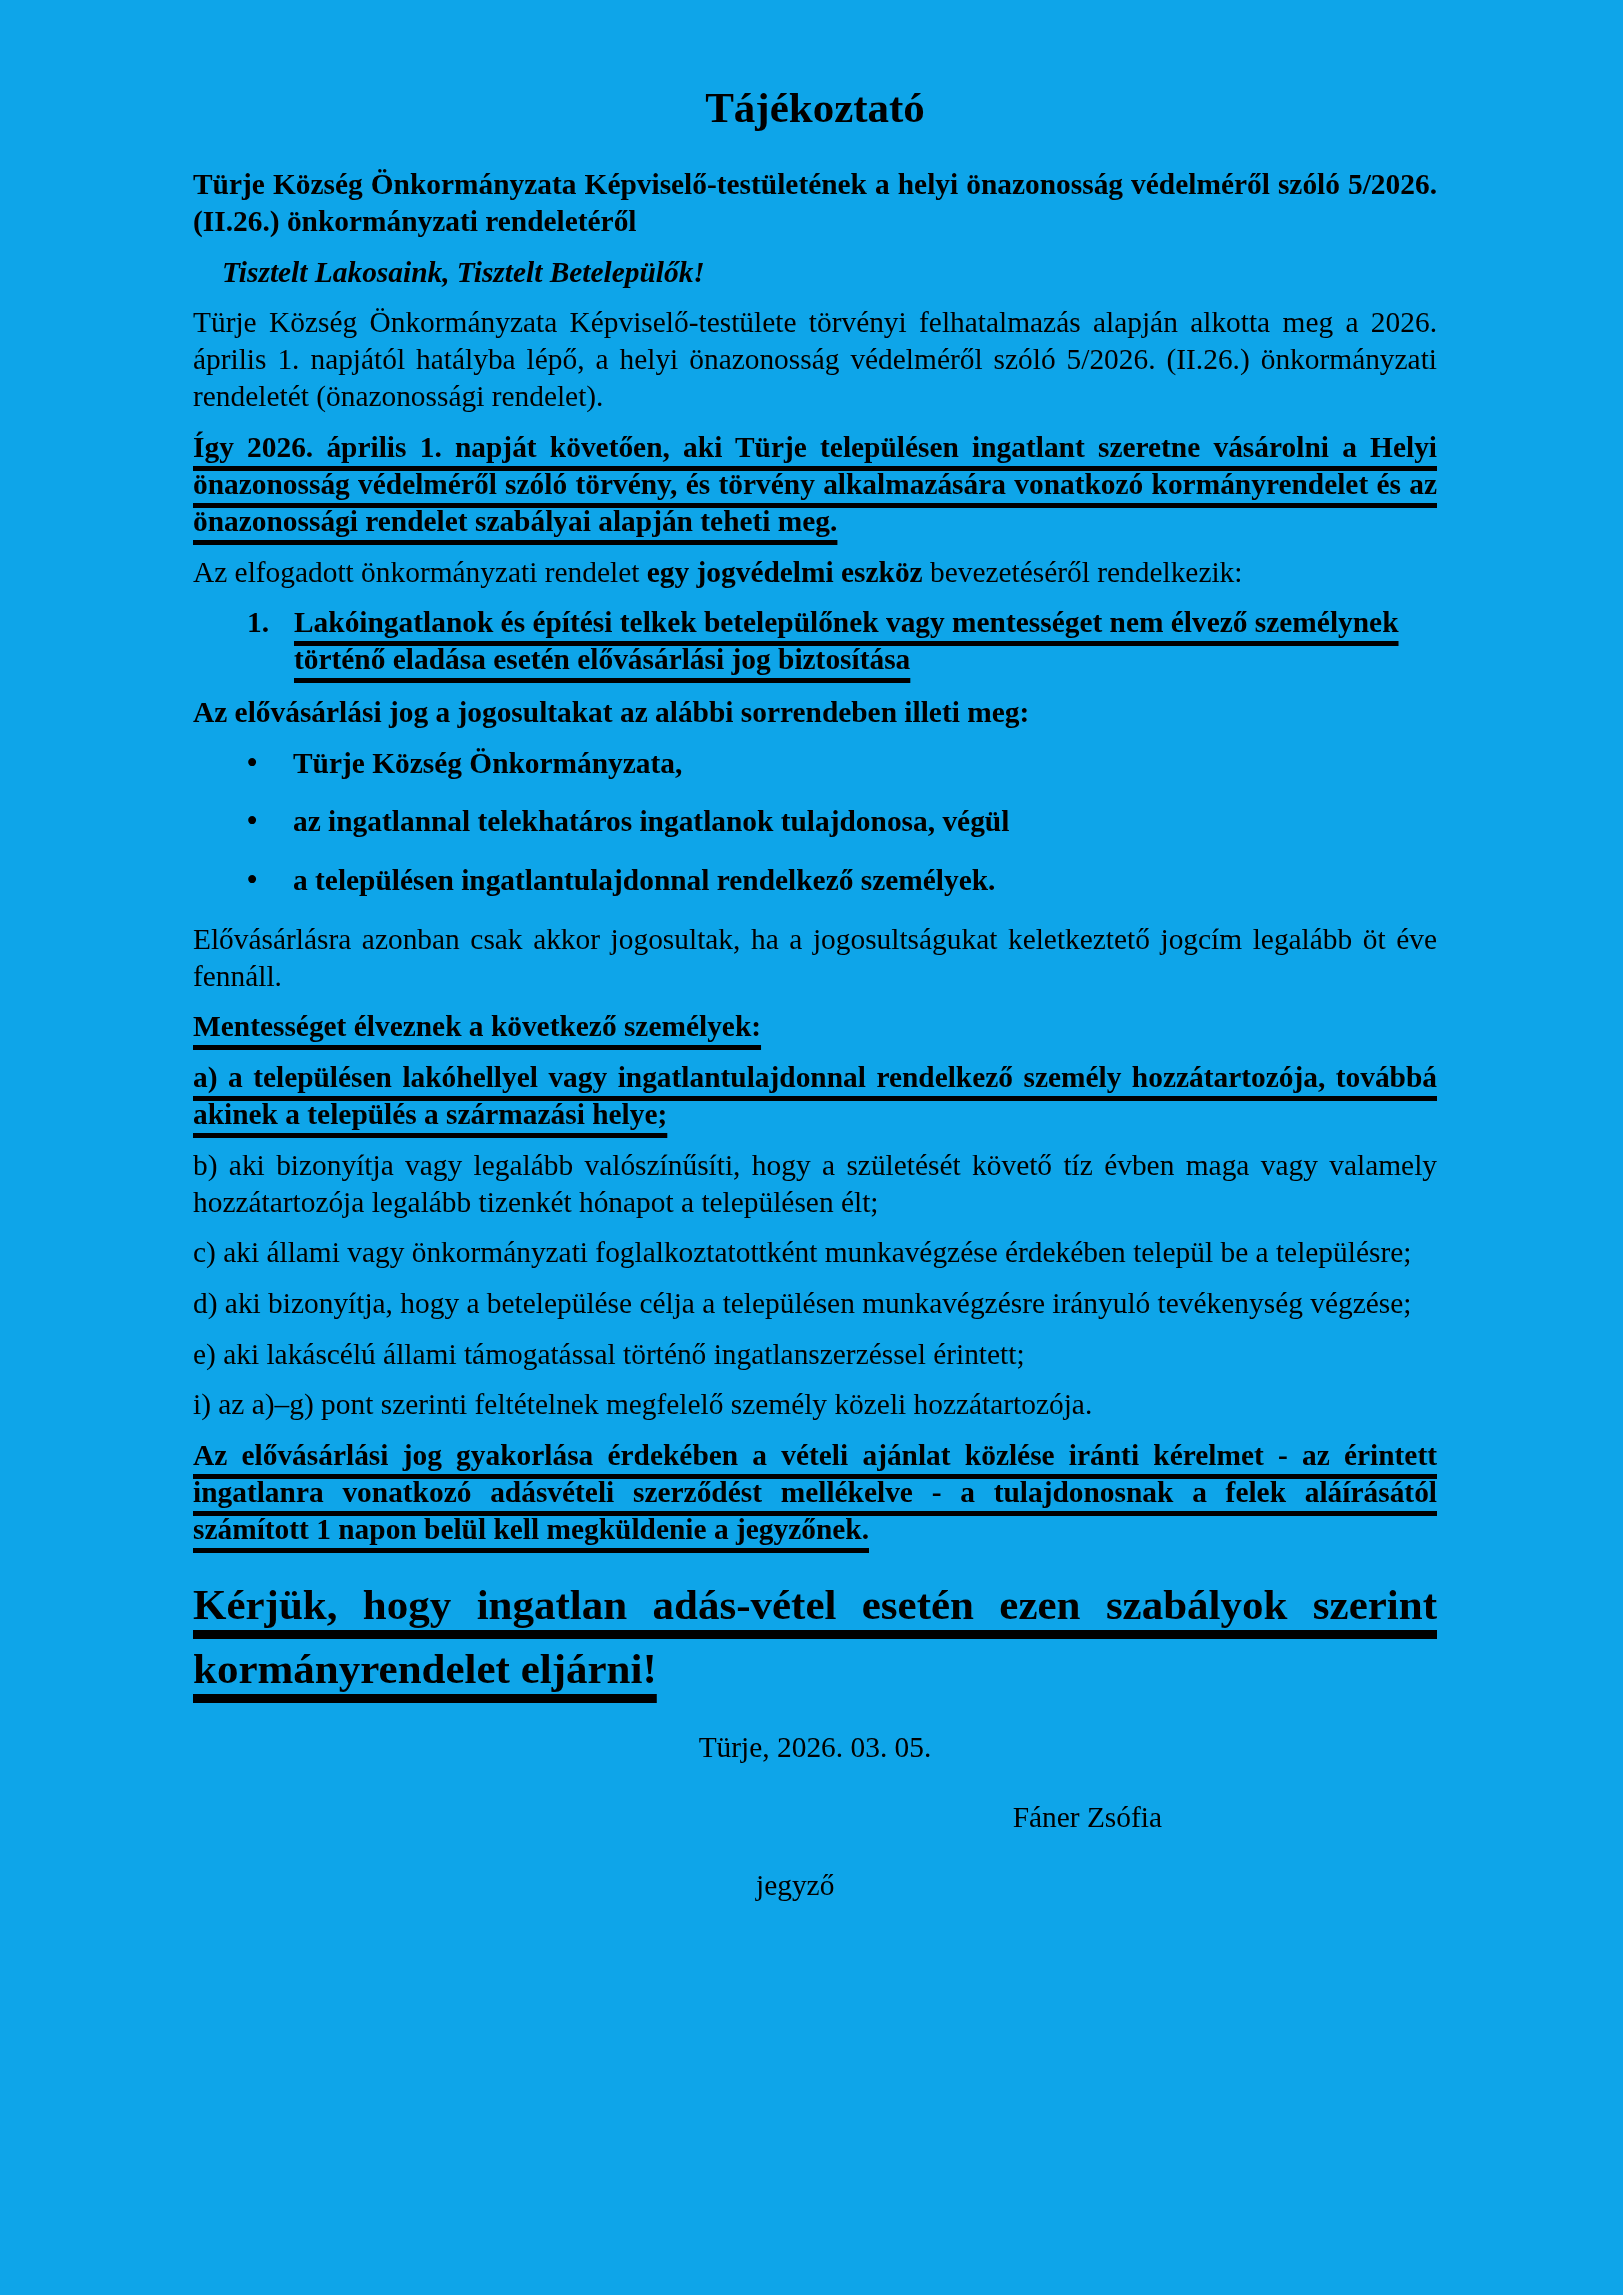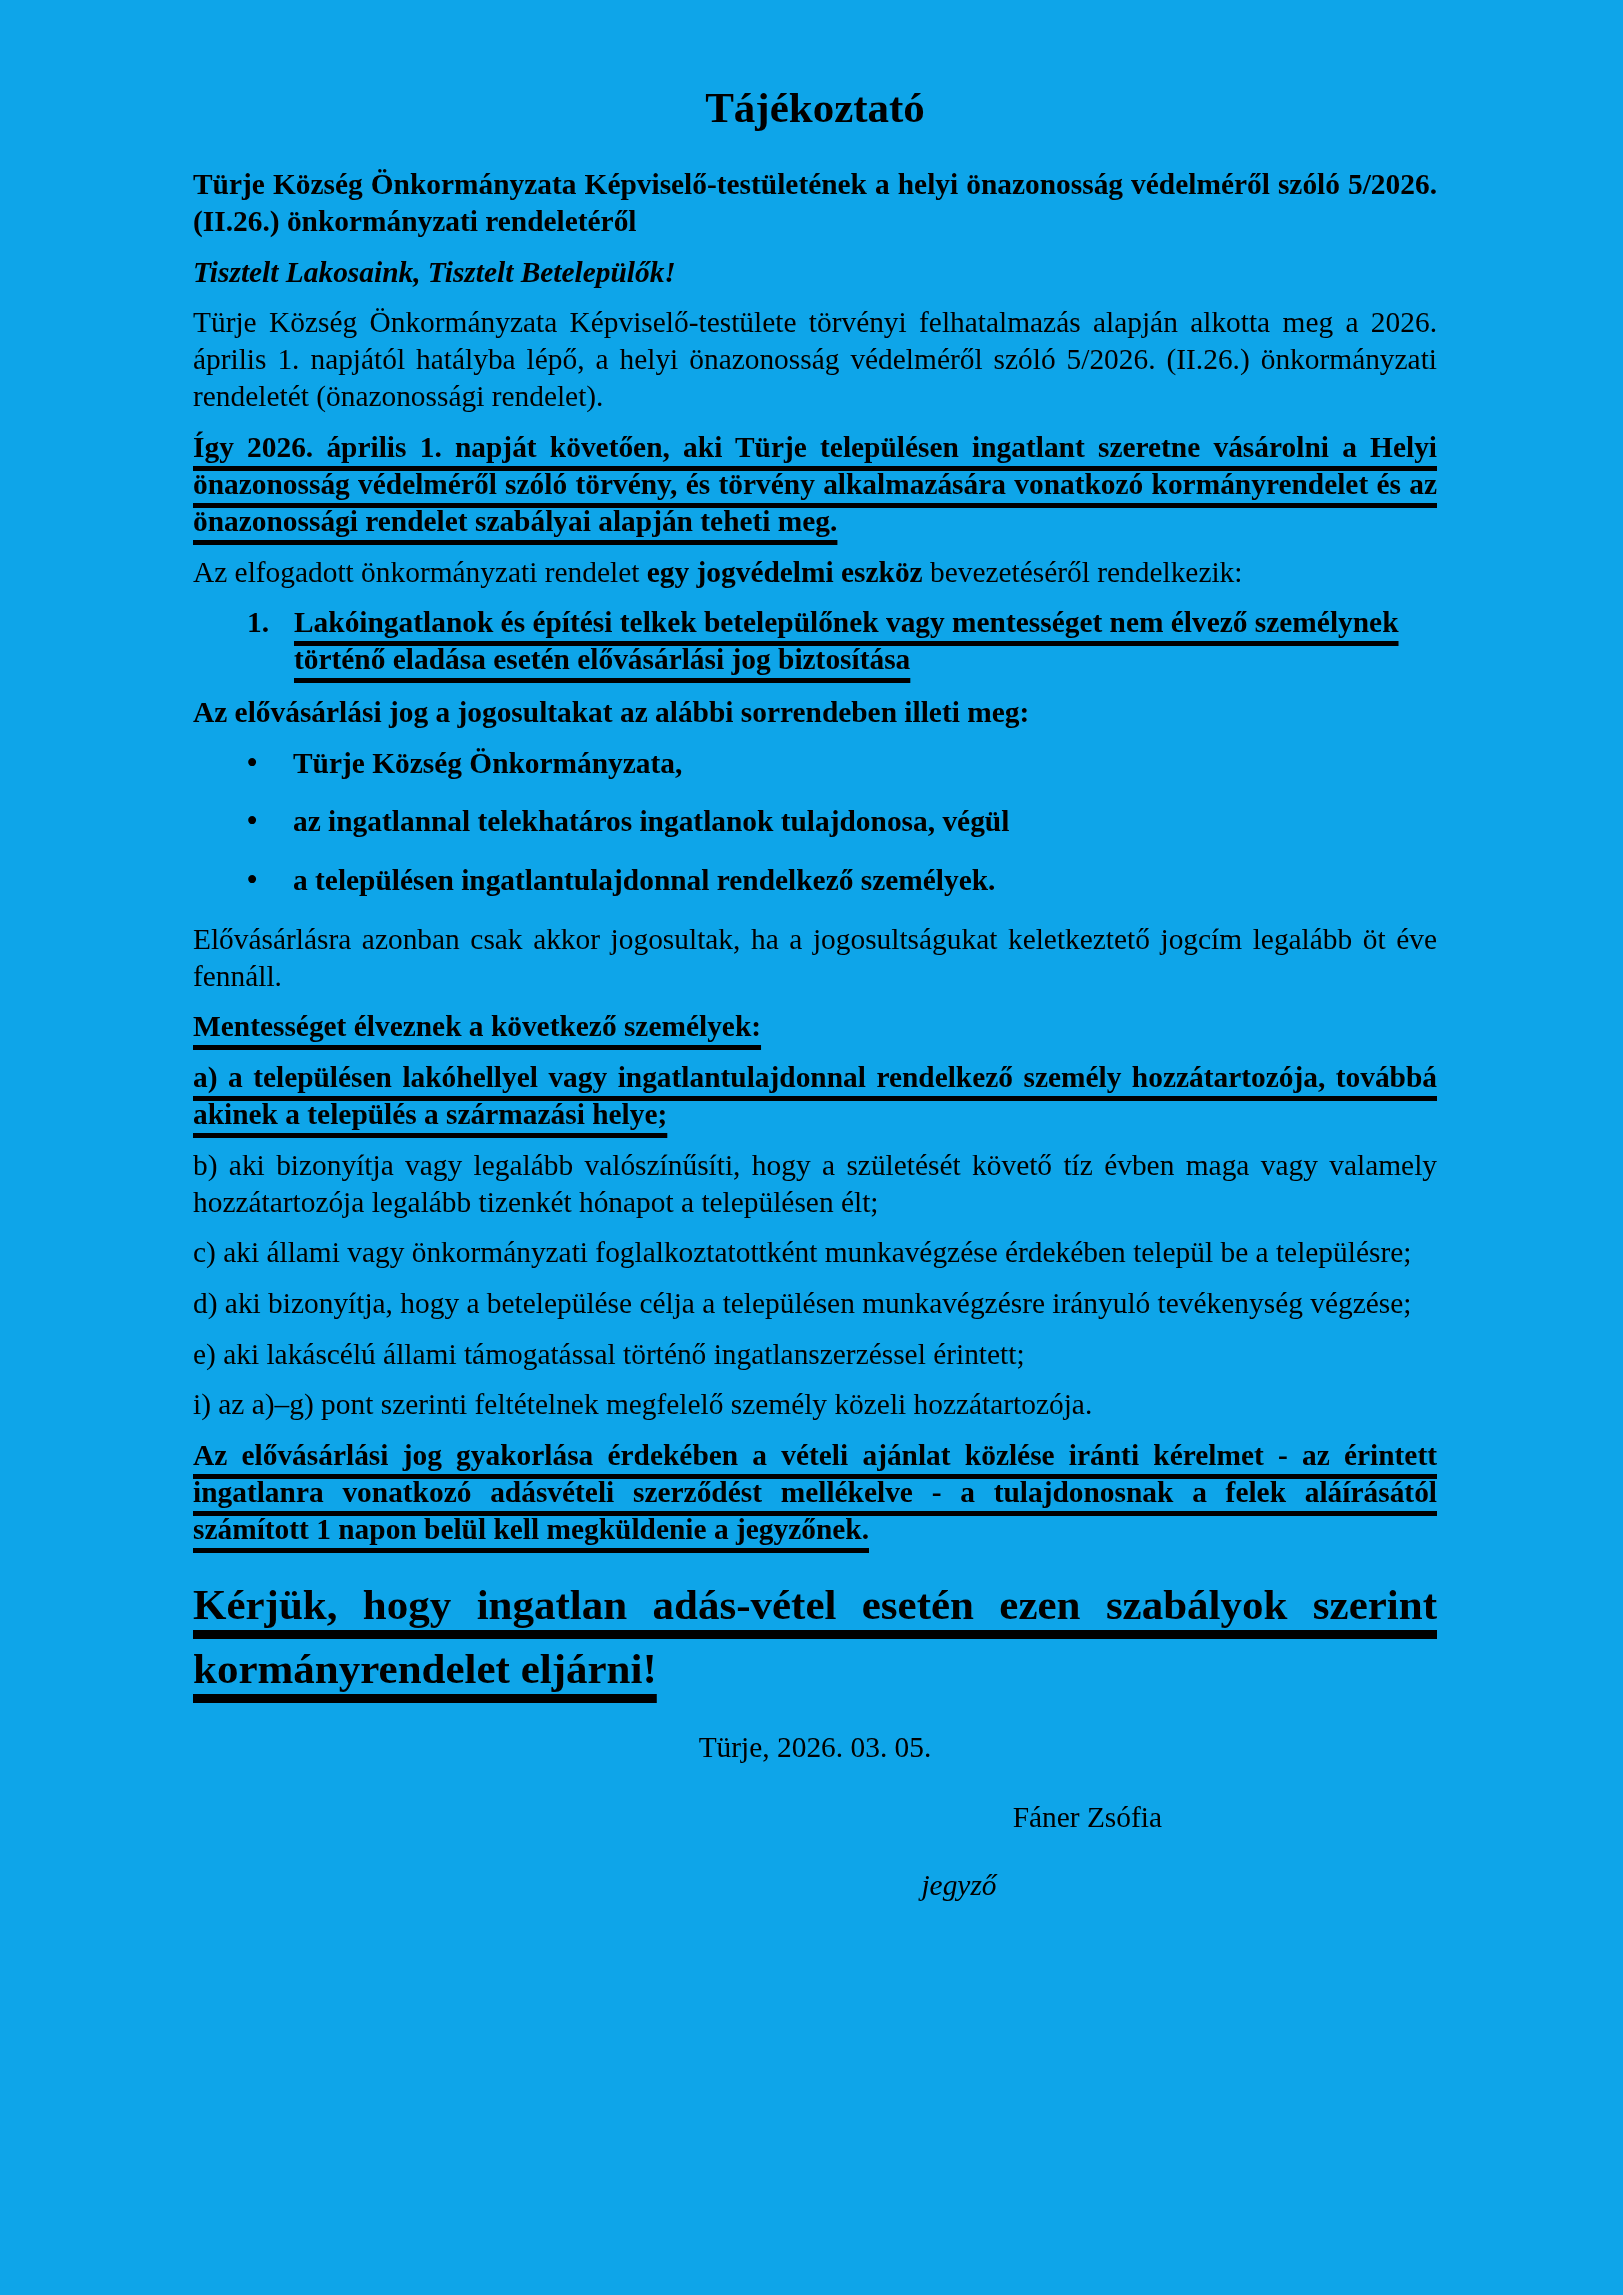--- a/index.html
+++ b/index.html
@@ -18,21 +18,21 @@
   }
   p{margin:0 0 13.7px 0;text-align:justify;}
   .title{
     text-align:center;
     font-weight:bold;
     font-size:43px;
     line-height:56px;
     margin:0 0 30px 0;
   }
   .bold{font-weight:bold;}
-  .bolditalic{font-weight:bold;font-style:italic;}
+  .bolditalic{font-weight:bold;font-style:italic;margin-left:29px;}
   .ul{
     text-decoration:underline;
     text-decoration-thickness:4.6px;
     text-underline-offset:8.5px;
     text-decoration-skip-ink:none;
   }
   .numbered-item{
     position:relative;
     padding-left:101px;
     margin-bottom:15.7px;
@@ -68,21 +68,21 @@
     text-underline-offset:11px;
     text-decoration-skip-ink:none;
   }
   .dateline{margin:0 0 33px 0;text-align:center;}
   .signature{
     width:406px;
     margin-left:563px;
     text-align:center;
   }
   .signature .name{text-align:right;margin:0 0 31px 0;}
-  .signature .role{text-align:center;margin:0;font-style:italic;}
+  .signature .role{text-align:left;margin:0;}
 </style>
 </head>
 <body>
 
 <div class="page">
 
   <div class="title">Tájékoztató</div>
 
   <p class="bold">Türje Község Önkormányzata Képviselő-testületének a helyi önazonosság védelméről szóló 5/2026. (II.26.) önkormányzati rendeletéről</p>
 

